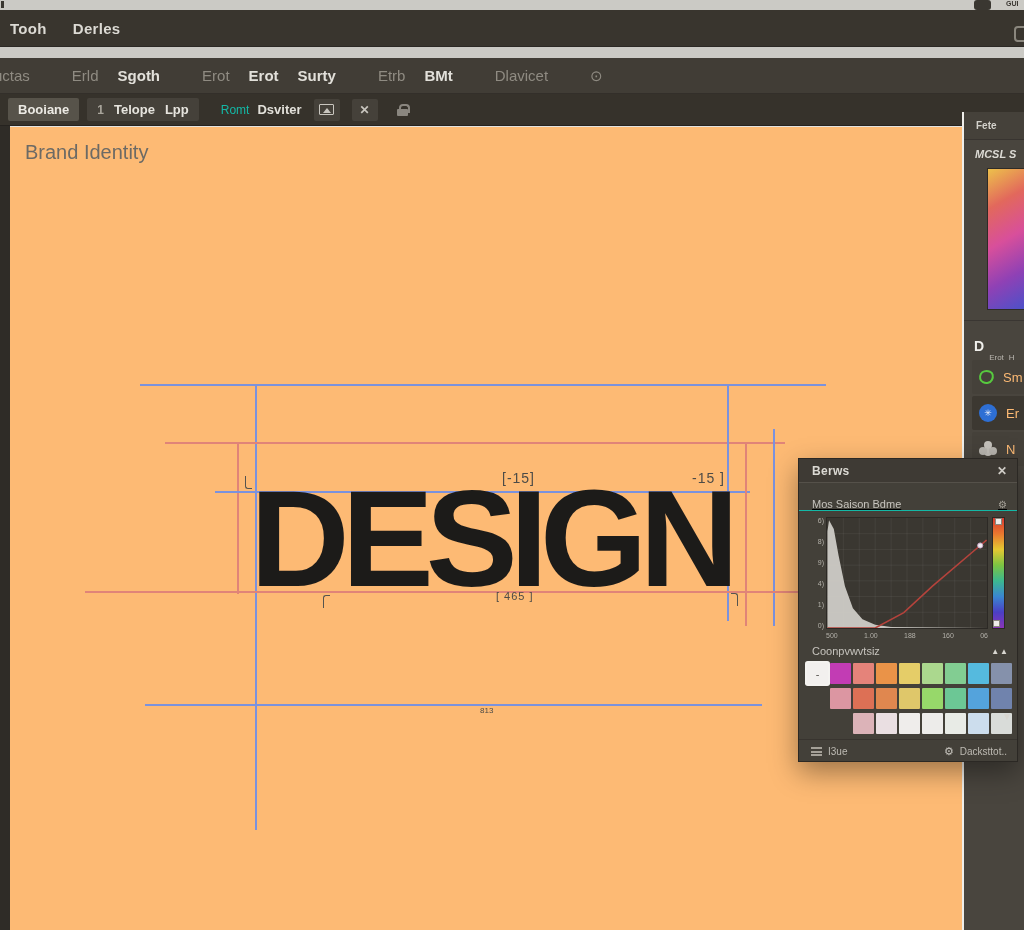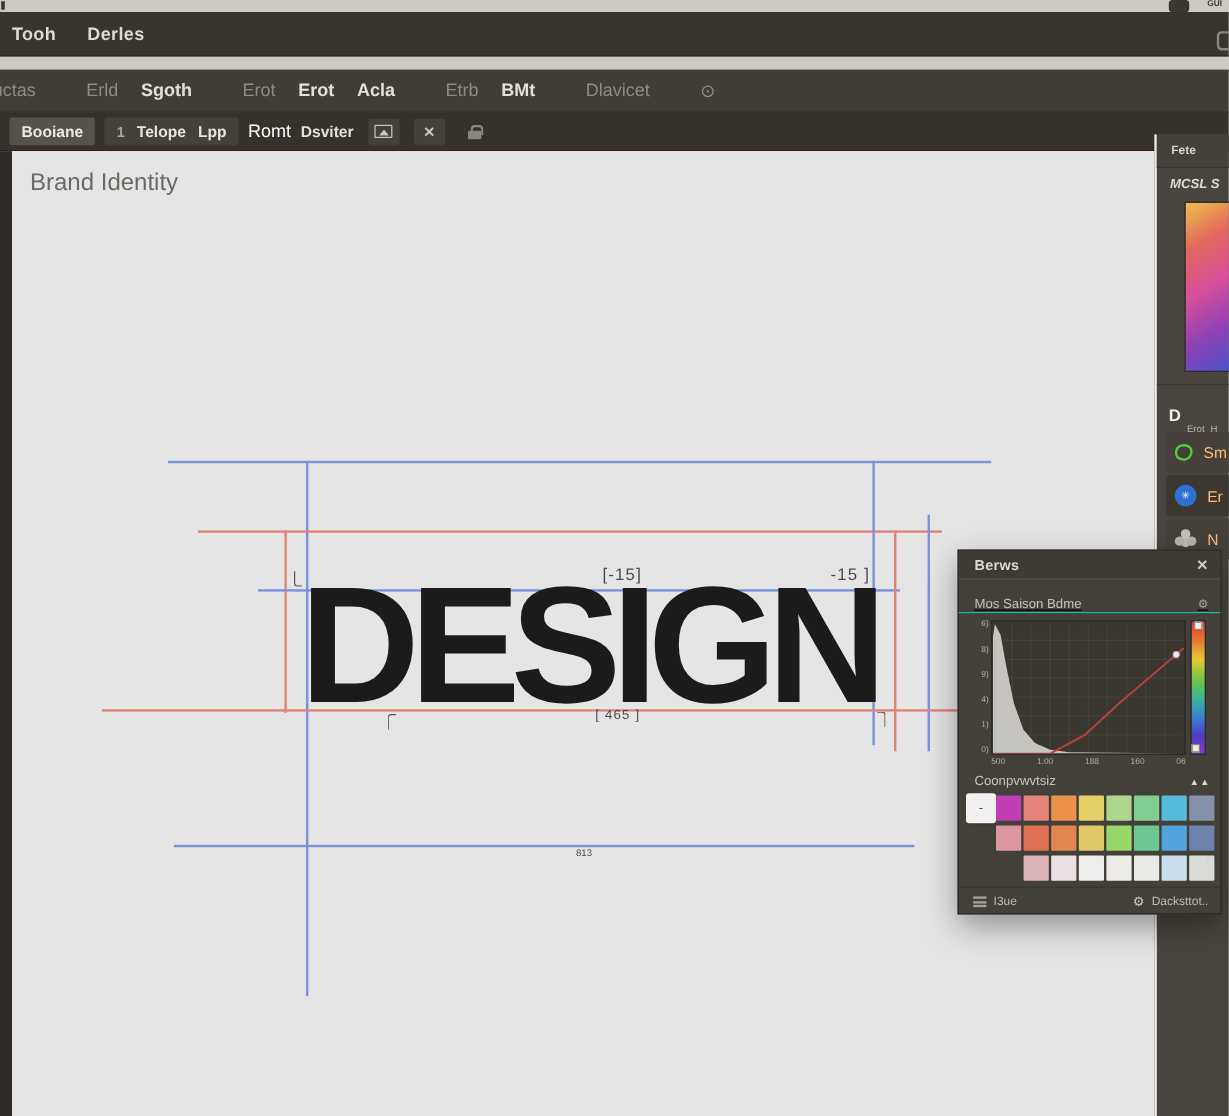--- a/index.html
+++ b/index.html
@@ -23,38 +23,38 @@
   .menubar2 .m-item.dim { color:#8f8b82; font-weight:normal;margin-left:23px; }
   .menubar2 .m-item:first-child { margin-left:-6px; }
 
   .toolbar3 { position:absolute; left:0; top:94px; width:1024px; height:32px; background:#36322b;
     display:flex; align-items:center; gap:8px; padding-left:8px; border-bottom:1px solid #26231f; }
   .tab-active { background:#57534a; color:#eceae4; font-weight:bold; font-size:13px;
     padding:4px 10px; border-radius:2px; }
   .tb-group { display:flex; align-items:center; gap:10px; background:#45413a; padding:4px 10px; border-radius:2px; }
   .tb-group .g-num { color:#a9a59c; font-weight:bold; font-size:12px; }
   .tb-group .g-btn { color:#e6e4de; font-weight:bold; font-size:13px; }
-  .tb-dim  { color:#ffffff; font-size:15px; }
+  .tb-dim  { color:#14b8a6; font-size:12px; margin-left:14px; }
   .tb-bright { color:#e2e0da; font-weight:bold; font-size:13px; }
   .tb-iconbtn { width:26px; height:22px; background:#45413a; border-radius:2px; margin-left:4px;
     display:flex; align-items:center; justify-content:center; }
   .img-ic { width:15px; height:11px; border:1.5px solid #c9c6bf; border-radius:1px;
     display:flex; align-items:flex-end; justify-content:center; }
   .img-ic::before { content:""; width:0; height:0; border-left:4px solid transparent;
     border-right:4px solid transparent; border-bottom:5px solid #c9c6bf; margin-bottom:1px; }
   .x-ic { color:#c9c6bf; font-size:12px; font-weight:bold; }
   .lock-ic { position:relative; width:11px; height:12px; opacity:.55; }
   .lock-ic::before { content:""; position:absolute; left:2px; top:0; width:7px; height:7px;
     border:2px solid #cfccc5; border-bottom:none; border-radius:4px 4px 0 0; }
   .lock-ic::after { content:""; position:absolute; left:0; bottom:0; width:11px; height:7px;
     background:#cfccc5; border-radius:1px; }
 
   
   .left-strip { position:absolute; left:0; top:126px; width:10px; height:804px; background:#2f2c27; }
-  .canvas { position:absolute; left:10px; top:126px; width:952px; height:804px; background:#e5e5e5;
+  .canvas { position:absolute; left:10px; top:126px; width:952px; height:804px; background:#fdba74;
     border-top:1px solid #e4e3df; }
   .canvas-title { position:absolute; left:15px; top:14px; font-size:20px; color:#6c6a65; }
 
   .gh { position:absolute; height:1.5px; }
   .gv { position:absolute; width:1.5px; }
   .g-blue { background:var(--guide-blue,#7b92dd); }
   .g-red  { background:var(--guide-red,#e08478); }
   .gh1 { left:130px; top:257px; width:686px; }
   .gv1 { left:245px; top:257px; height:446px; }
   .rh1 { left:155px; top:315px; width:620px; }
@@ -162,21 +162,21 @@
     <span class="m-item">Derles</span>
     <span class="win-icon"></span>
 </div>
 
 <div class="menubar2">
     <span class="m-item dim">uctas</span>
     <span class="m-item dim">Erld</span>
     <span class="m-item">Sgoth</span>
     <span class="m-item dim">Erot</span>
     <span class="m-item">Erot</span>
-    <span class="m-item">Acla</span>
+    <span class="m-item">Surty</span>
     <span class="m-item dim">Etrb</span>
     <span class="m-item">BMt</span>
     <span class="m-item dim">Dlavicet</span>
     <span class="m-item dim">⊙</span>
   </div>
 
 <div class="toolbar3">
   <span class="tab-active">Booiane</span>
   <span class="tb-group">
     <span class="g-num">1</span>

